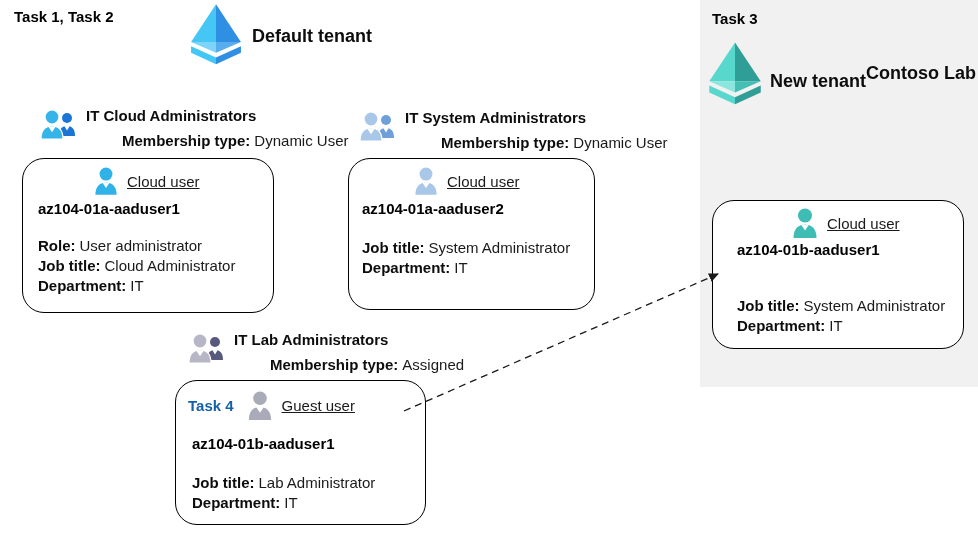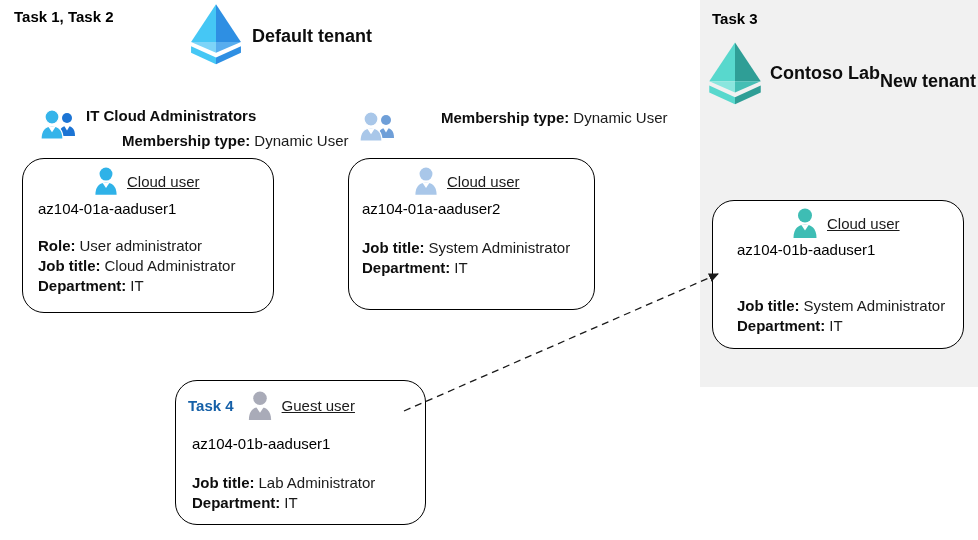--- a/index.html
+++ b/index.html
@@ -17,21 +17,21 @@
   .group .g-icon{margin-top:6px;flex:0 0 auto;}
   .group-name{font-size:15px;font-weight:700;line-height:25px;white-space:nowrap;color:#0d0d0d;}
   .membership{font-size:15px;line-height:25px;white-space:nowrap;}
   .membership .lbl{font-weight:700;color:#0d0d0d;margin-left:36px;}
   .membership .val{margin-left:4px;}
 
   .card{position:absolute;background:#fff;border:1.4px solid #000;border-radius:22px;}
   .card-header{position:absolute;display:flex;align-items:center;gap:9px;}
   .user-type{font-size:15px;white-space:nowrap;text-decoration:underline;}
   .card-task{font-size:15px;font-weight:700;color:#1560a8;margin-right:4px;white-space:nowrap;}
-  .user-name{position:absolute;font-size:15px;font-weight:400;color:#000;white-space:nowrap;}
+  .user-name{position:absolute;font-size:15px;font-weight:700;color:#000;white-space:nowrap;}
   .attrs{position:absolute;font-size:15px;line-height:20px;}
   .attr{white-space:nowrap;}
   .attr-label{font-weight:700;color:#0d0d0d;}
   .attr-value{margin-left:4px;}
 
   .overlay{position:absolute;left:0;top:0;pointer-events:none;}
 </style>
 </head>
 <body>
 
@@ -56,22 +56,22 @@
 
   <div class="tenant-col" style="left:700px;top:41px;width:278px;">
     <svg width="70" height="64" viewBox="0 0 96 92">
       <polygon points="48,2 11,58 48,58" fill="#58d8cd"></polygon>
       <polygon points="48,2 85,58 48,58" fill="#2f9e96"></polygon>
       <polygon points="11,58 48,74 48,58" fill="#8ae6de"></polygon>
       <polygon points="85,58 48,74 48,58" fill="#45beb4"></polygon>
       <polygon points="11,64 48,81 48,91 11,74" fill="#58d8cd"></polygon>
       <polygon points="85,64 48,81 48,91 85,74" fill="#2f9e96"></polygon>
     </svg>
+    <div class="tenant-title" style="margin-top:17px;">New tenant</div>
     <div class="tenant-title">Contoso Lab</div>
-    <div class="tenant-title" style="margin-top:17px;">New tenant</div>
   </div>
 
   <div class="group" style="left:38px;top:103px;">
     <svg class="g-icon" width="41" height="31" viewBox="0 0 40 31">
       <circle cx="28.5" cy="9" r="5" fill="#1c74d4"></circle>
       <path d="M20.5,27 C20.5,19.5 23.8,17 28.5,17 C33.2,17 36.5,19.5 36.5,27 Z" fill="#1c74d4"></path>
       <polygon points="25.8,17 31.2,17 28.5,21.5" fill="#ffffff"></polygon>
       <circle cx="13.5" cy="8" r="7" fill="#35b4ea" stroke="#ffffff" stroke-width="1.2"></circle>
       <path d="M2.5,30 C2.5,20.5 7.5,17 13.5,17 C19.5,17 24.5,20.5 24.5,30 Z" fill="#35b4ea" stroke="#ffffff" stroke-width="1.2"></path>
       <polygon points="9.7,17.4 17.3,17.4 13.5,23.3" fill="#ffffff"></polygon>
@@ -85,24 +85,39 @@
   <div class="group" style="left:357px;top:105px;">
     <svg class="g-icon" width="41" height="31" viewBox="0 0 40 31">
       <circle cx="28.5" cy="9" r="5" fill="#6f9fd8"></circle>
       <path d="M20.5,27 C20.5,19.5 23.8,17 28.5,17 C33.2,17 36.5,19.5 36.5,27 Z" fill="#6f9fd8"></path>
       <polygon points="25.8,17 31.2,17 28.5,21.5" fill="#ffffff"></polygon>
       <circle cx="13.5" cy="8" r="7" fill="#a9c7e9" stroke="#ffffff" stroke-width="1.2"></circle>
       <path d="M2.5,30 C2.5,20.5 7.5,17 13.5,17 C19.5,17 24.5,20.5 24.5,30 Z" fill="#a9c7e9" stroke="#ffffff" stroke-width="1.2"></path>
       <polygon points="9.7,17.4 17.3,17.4 13.5,23.3" fill="#ffffff"></polygon>
     </svg>
     <div class="group-text">
+      <div class="group-name">IT System Administrators</div>
       <div class="membership"><span class="lbl">Membership type:</span><span class="val">Dynamic User</span></div>
     </div>
   </div>
 
+  <div class="group" style="left:186px;top:327px;">
+    <svg class="g-icon" width="41" height="31" viewBox="0 0 40 31">
+      <circle cx="28.5" cy="9" r="5" fill="#585a7d"></circle>
+      <path d="M20.5,27 C20.5,19.5 23.8,17 28.5,17 C33.2,17 36.5,19.5 36.5,27 Z" fill="#585a7d"></path>
+      <polygon points="25.8,17 31.2,17 28.5,21.5" fill="#ffffff"></polygon>
+      <circle cx="13.5" cy="8" r="7" fill="#b6b6c6" stroke="#ffffff" stroke-width="1.2"></circle>
+      <path d="M2.5,30 C2.5,20.5 7.5,17 13.5,17 C19.5,17 24.5,20.5 24.5,30 Z" fill="#b6b6c6" stroke="#ffffff" stroke-width="1.2"></path>
+      <polygon points="9.7,17.4 17.3,17.4 13.5,23.3" fill="#ffffff"></polygon>
+    </svg>
+    <div class="group-text">
+      <div class="group-name">IT Lab Administrators</div>
+      <div class="membership"><span class="lbl">Membership type:</span><span class="val">Assigned</span></div>
+    </div>
+  </div>
 
   <div class="card" style="left:22px;top:158px;width:250px;height:153px;">
     <div class="card-header" style="left:71px;top:8px;">
       <svg width="24" height="28" viewBox="0 0 26 30">
         <circle cx="13" cy="7.5" r="7" fill="#2fb2e8"></circle>
         <path d="M1.5,30 C1.5,20 7,16.5 13,16.5 C19,16.5 24.5,20 24.5,30 Z" fill="#2fb2e8"></path>
         <polygon points="9,16.5 17,16.5 13,22.5" fill="#ffffff"></polygon>
       </svg>
       <span class="user-type">Cloud user</span>
     </div>

